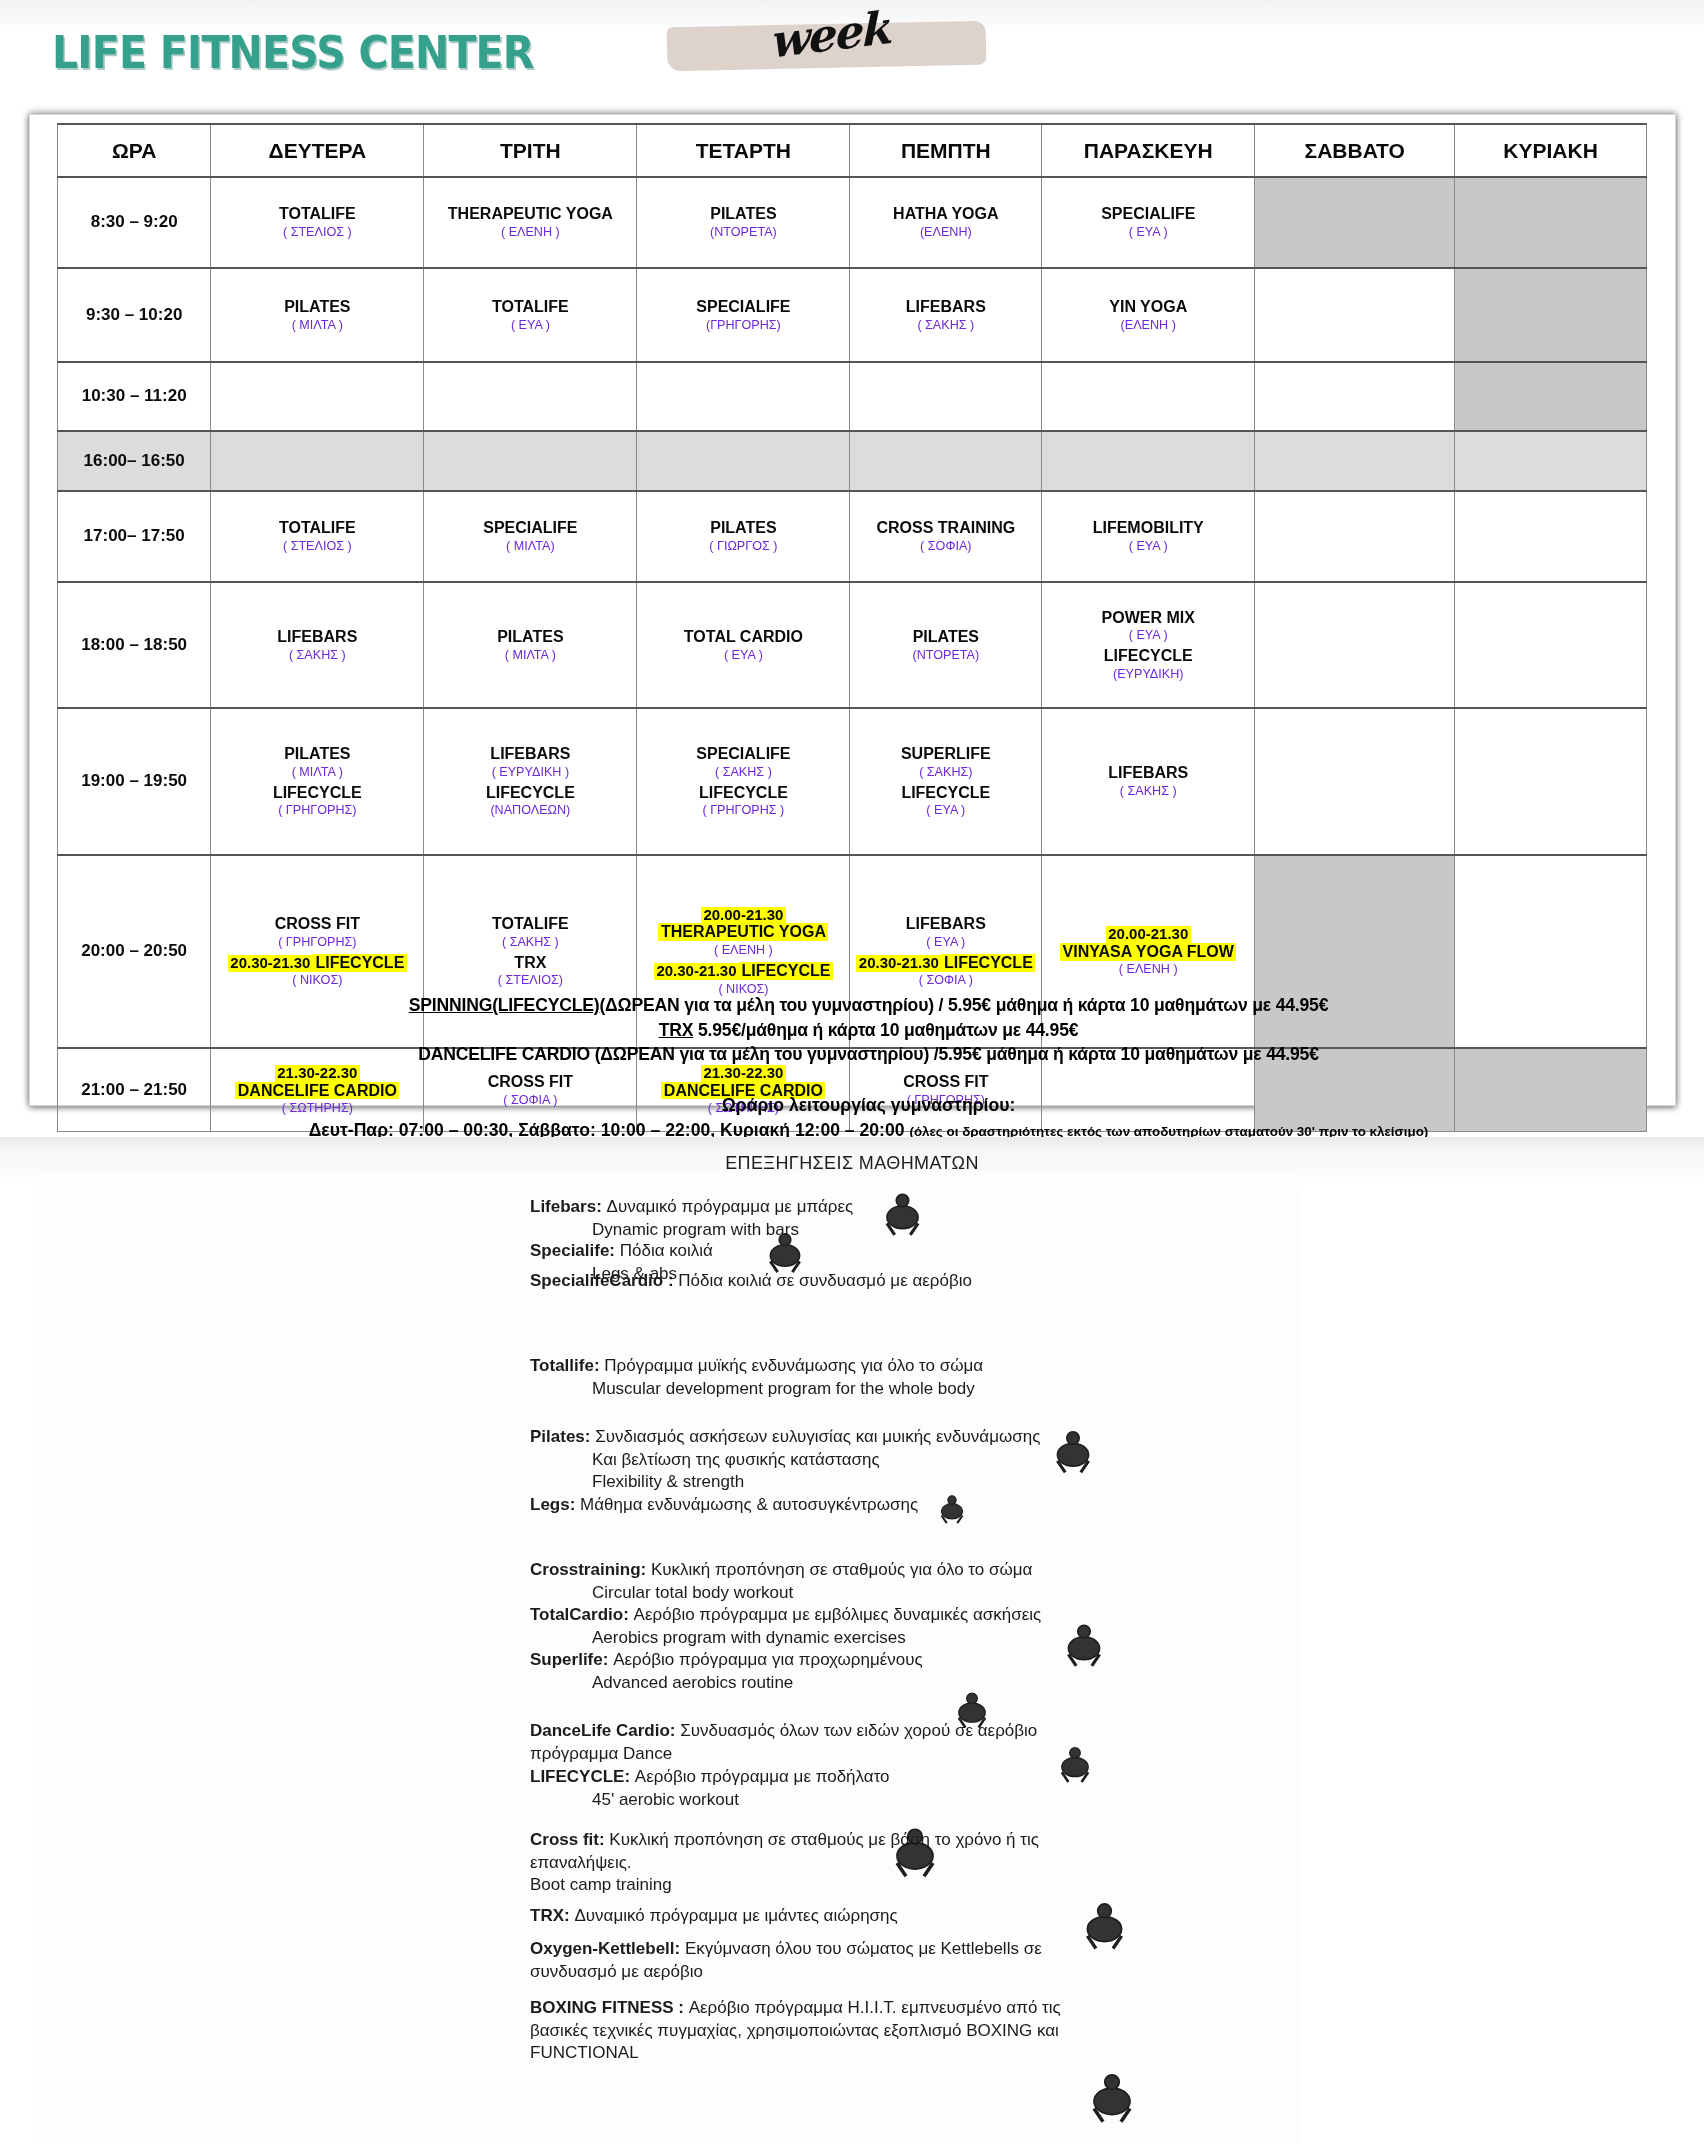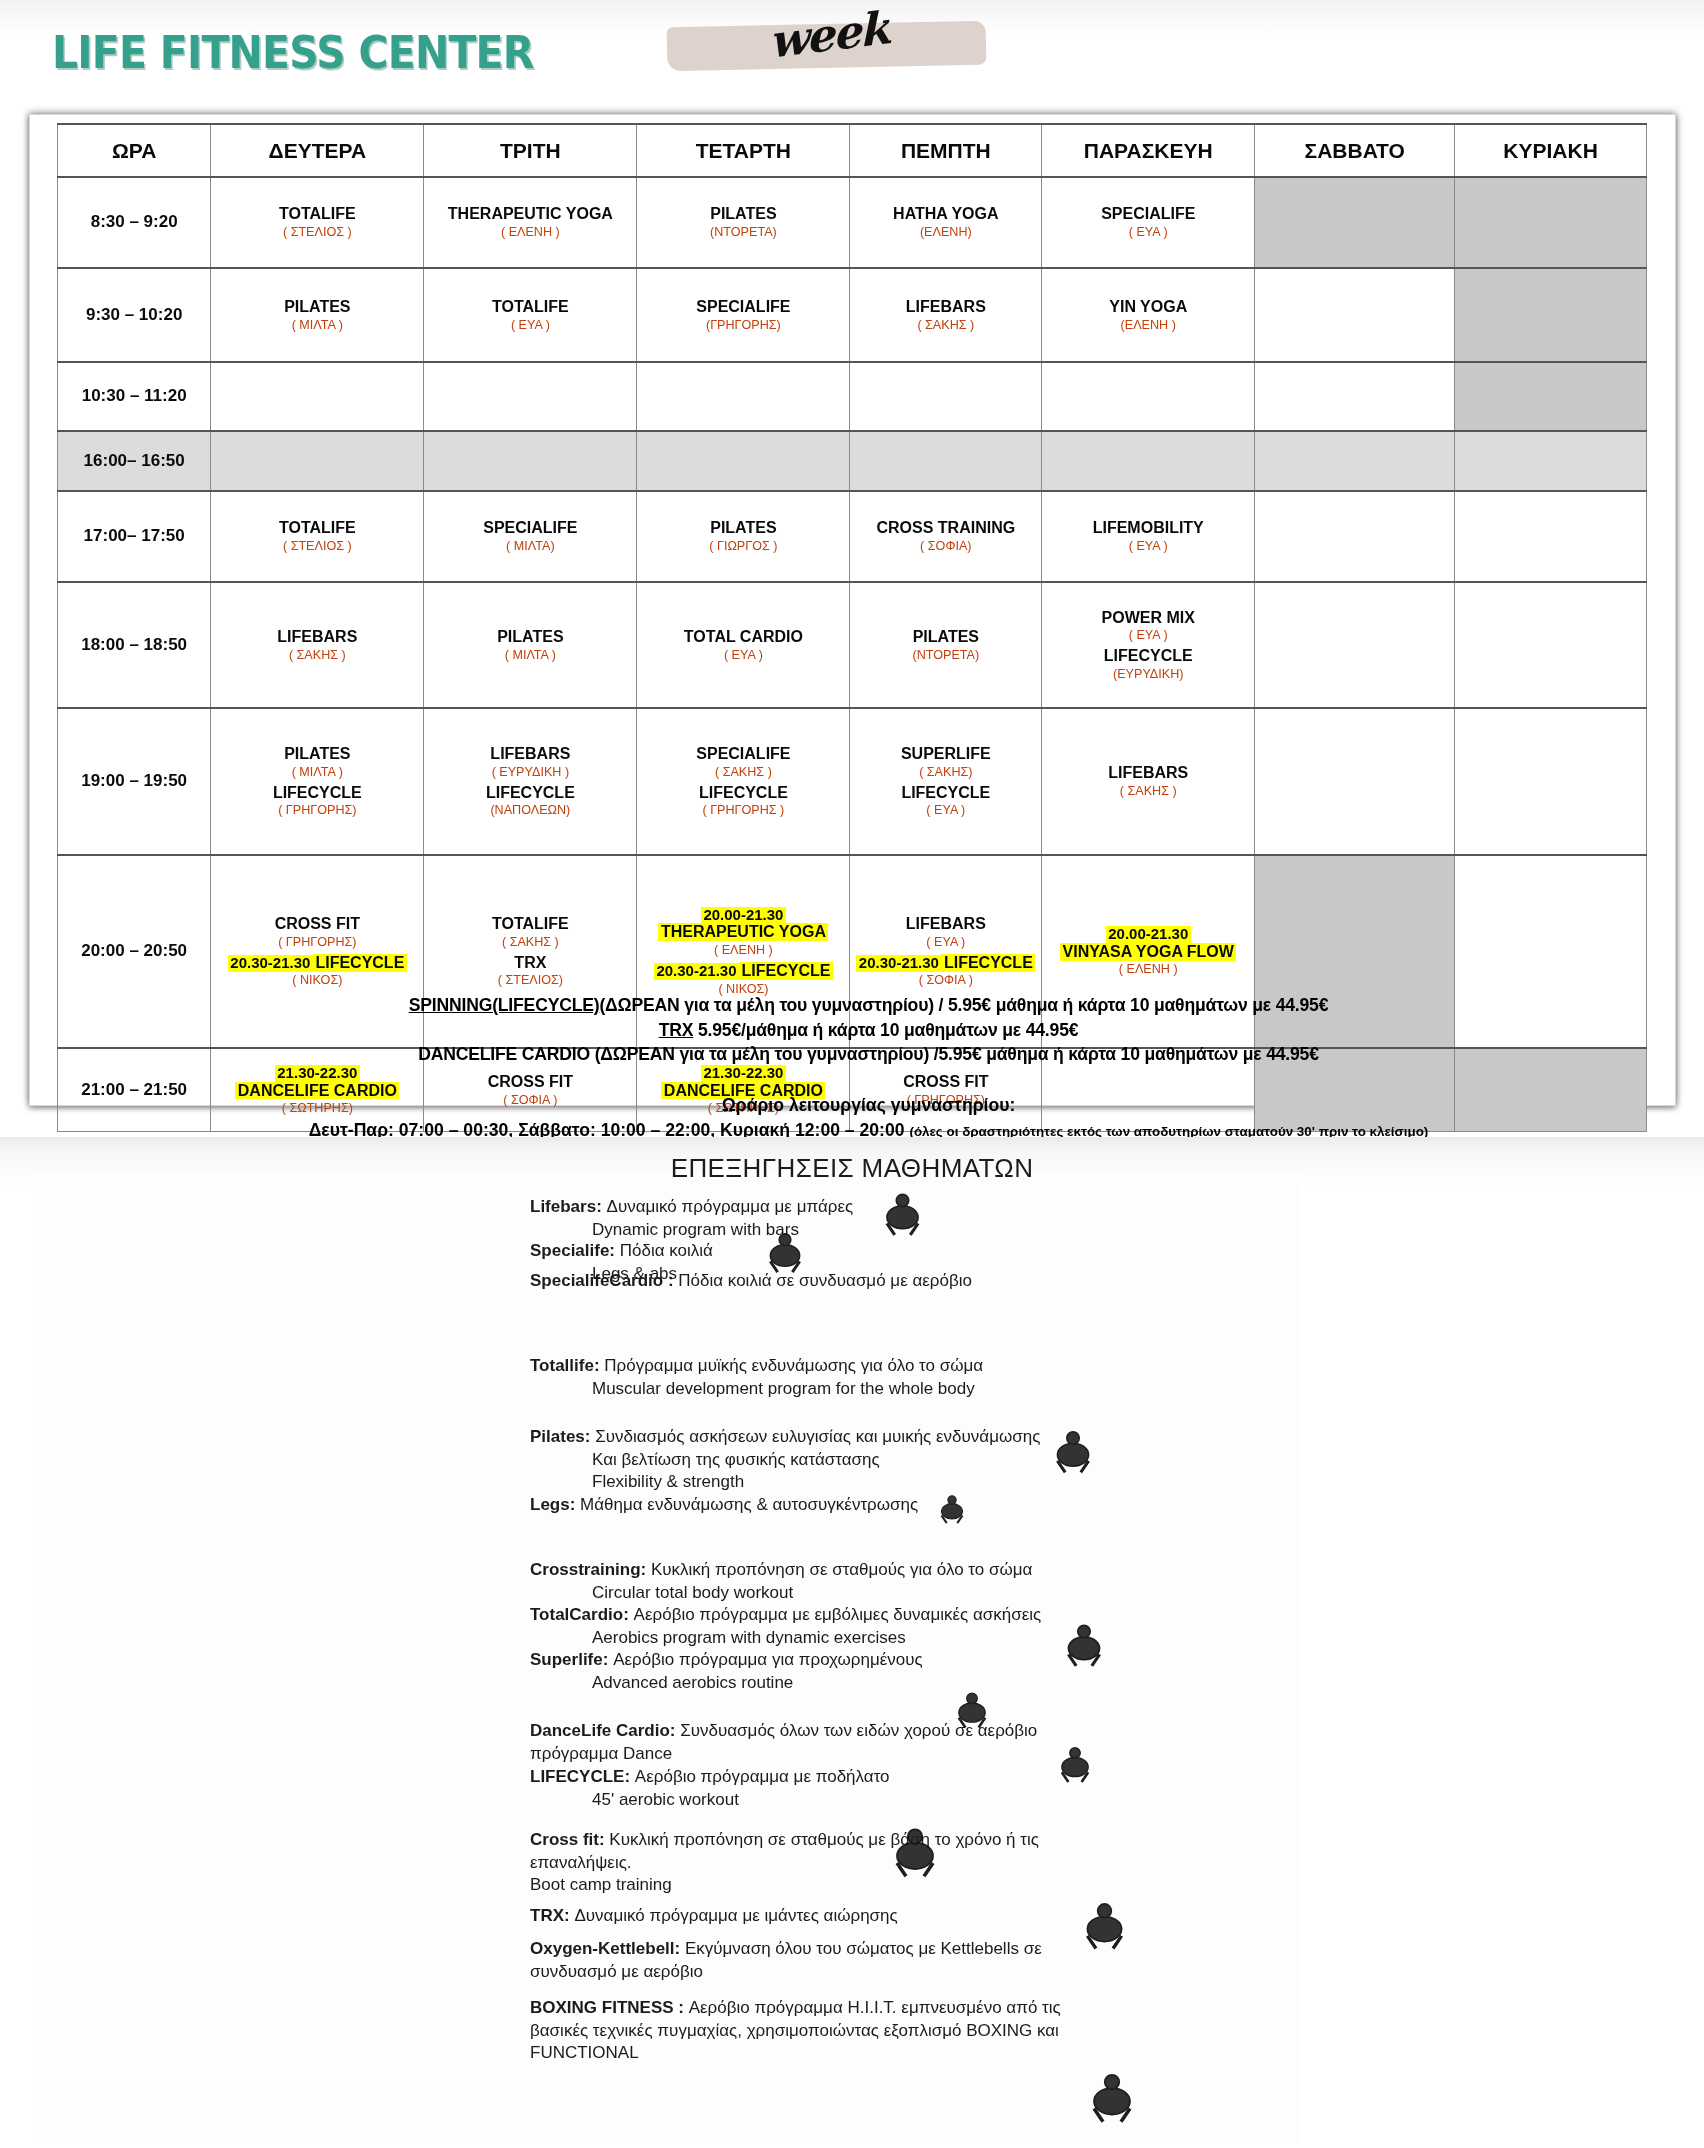--- a/index.html
+++ b/index.html
@@ -74,21 +74,21 @@
     letter-spacing:0px;
   }
   td.hour{
     font-size:17px;font-weight:bold;color:#0a0a0a;
     width:147px;
   }
   td.cell{font-size:0;}
   .cls{line-height:1.12;margin:1.7px 0 5px;}
   .cls:last-child{margin-bottom:1.7px;}
   .nm{font-size:16px;font-weight:bold;color:#0a0a0a;display:block;letter-spacing:0px;}
-  .tr{font-size:12.6px;color:#c2410c;display:block;margin-top:1.7px;}
+  .tr{font-size:12.6px;color:#6d28d9;display:block;margin-top:1.7px;}
   .tm{font-size:15px;font-weight:bold;color:#0a0a0a;display:block;}
   .hl{background:#ffff00;display:inline-block;padding:0 2.5px;}
   .gray{background:#c8c8c8;}
   .graylight{background:#dcdcdc;}
   tr.rowsep td{border-top:2.5px solid #555;}
 
   
   #notes{
     position:absolute;left:16px;top:877px;width:1645px;text-align:center;
     color:#000;
@@ -106,21 +106,21 @@
   #bot-sheet{
     position:absolute;left:0;top:1137px;width:1704px;height:1011px;
     background:linear-gradient(to bottom,#e9e9e9 0px,#f6f6f6 11.7px,#ffffff 50px,#ffffff 100%);
   }
   #bot-paper{
     position:absolute;left:34px;top:34px;width:1267px;height:973px;
     background:#fdfdfd;
   }
   #exp-title{
     position:absolute;left:0;top:1153px;width:1704px;text-align:center;
-    font-size:26px;color:#1c1c1c;font-family:"Liberation Sans",sans-serif;
+    font-size:18px;color:#1c1c1c;font-family:"Liberation Sans",sans-serif;
     letter-spacing:0.4px;
   }
   .exp{
     position:absolute;
     font-size:17px;color:#1b1b1b;line-height:1.33;
     font-family:"Liberation Sans", sans-serif;
   }
   .exp b{font-weight:bold;text-align:right;}
   .exp .ind{display:block;padding-left:62px;}
   .exp .ind2{display:block;}

